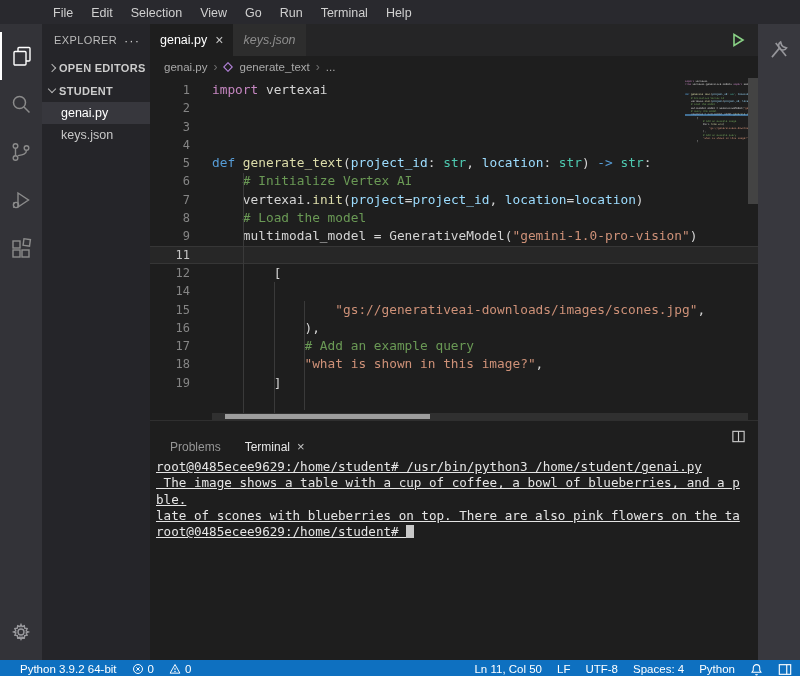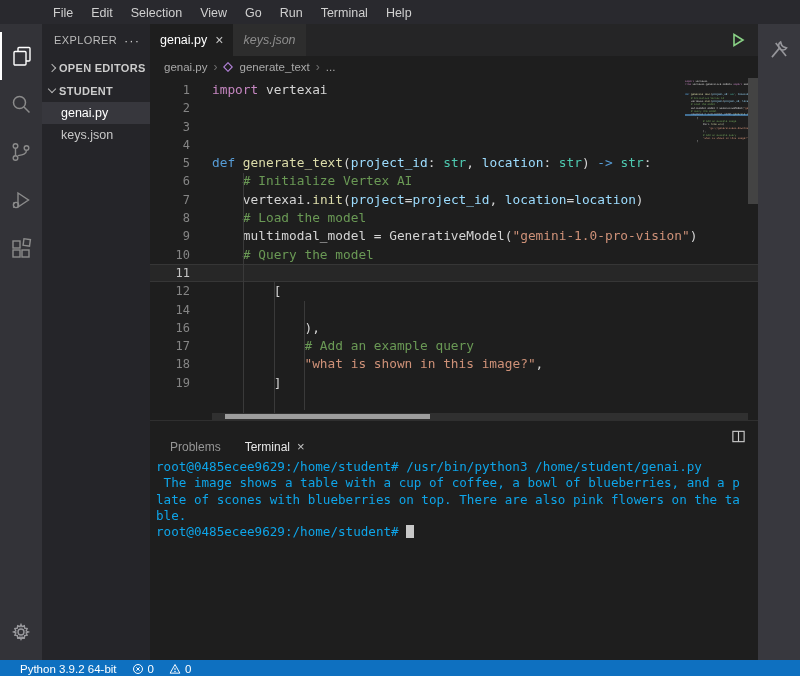--- a/index.html
+++ b/index.html
@@ -62,21 +62,21 @@
   .vthumb { position:absolute; top:0; right:0; width:10px; height:126px; background:rgba(130,130,130,0.38); }
   .hscroll { position:absolute; bottom:0; left:62px; right:10px; height:7px; background:rgba(70,70,70,0.45); }
   .hthumb { position:absolute; left:13px; top:1px; width:205px; height:5px; background:#9d9d9d; }
   
   .panel { position:absolute; top:396px; left:0; width:608px; height:240px; background:#1e1e1e; border-top:1px solid #2f2f2f; }
   .panel-header { height:32px; display:flex; align-items:center; padding-left:8px; position:relative; }
   .panel-tab { font-size:12px; padding:0 12px; color:#969696; display:flex; align-items:flex-end; gap:7px; cursor:default;margin-top:20px; }
   .panel-tab.active { color:#e7e7e7; }
   .panel-tab .tab-close { font-size:13px; }
   .split-icon { position:absolute; right:12px; top:8px; }
-  .term { font-family:"DejaVu Sans Mono", monospace; font-size:12.6px; color:#0ea5e9; padding:6px 0 0 6px; }
+  .term { font-family:"DejaVu Sans Mono", monospace; font-size:12.6px; color:#e5e5e5; padding:6px 0 0 6px;text-decoration:underline; }
   .term-line { height:16.3px; line-height:16.3px; white-space:pre; }
   .cursor { display:inline-block; width:8px; height:13px; background:#c8c8c8; vertical-align:-2px; }
   
   .rightcol { position:absolute; left:758px; top:24px; width:42px; height:636px; background:#38383e;
     display:flex; justify-content:center; }
   .tools-icon { margin-top:12px; }
   
   .statusbar { position:absolute; left:0; top:660px; width:800px; height:16px; background:#0e70c0;
     color:#ffffff; font-size:11.5px; display:flex; justify-content:space-between; padding:2px 8px 0 20px; }
   .status-left, .status-right { display:flex; gap:15px; align-items:center; }
@@ -186,24 +186,24 @@
     <div id="code-lines">
         <div class="code-line"><span class="ln">1</span><span class="code-text"><span style="color: rgb(197, 134, 192);">import</span><span style="color: rgb(212, 212, 212);"> vertexai</span></span></div>
         <div class="code-line"><span class="ln">2</span></div>
         <div class="code-line"><span class="ln">3</span><span class="code-text"></span></div>
         <div class="code-line"><span class="ln">4</span><span class="code-text"></span></div>
         <div class="code-line"><span class="ln">5</span><span class="code-text"><span style="color: rgb(86, 156, 214);">def</span><span style="color: rgb(212, 212, 212);"> </span><span style="color: rgb(220, 220, 170);">generate_text</span><span style="color: rgb(212, 212, 212);">(</span><span style="color: rgb(156, 220, 254);">project_id</span><span style="color: rgb(212, 212, 212);">: </span><span style="color: rgb(78, 201, 176);">str</span><span style="color: rgb(212, 212, 212);">, </span><span style="color: rgb(156, 220, 254);">location</span><span style="color: rgb(212, 212, 212);">: </span><span style="color: rgb(78, 201, 176);">str</span><span style="color: rgb(212, 212, 212);">) </span><span style="color: rgb(86, 156, 214);">-&gt;</span><span style="color: rgb(212, 212, 212);"> </span><span style="color: rgb(78, 201, 176);">str</span><span style="color: rgb(212, 212, 212);">:</span></span></div>
         <div class="code-line"><span class="ln">6</span><span class="code-text"><span style="color: rgb(106, 153, 85);">    # Initialize Vertex AI</span></span></div>
         <div class="code-line"><span class="ln">7</span><span class="code-text"><span style="color: rgb(212, 212, 212);">    vertexai.</span><span style="color: rgb(220, 220, 170);">init</span><span style="color: rgb(212, 212, 212);">(</span><span style="color: rgb(156, 220, 254);">project</span><span style="color: rgb(212, 212, 212);">=</span><span style="color: rgb(156, 220, 254);">project_id</span><span style="color: rgb(212, 212, 212);">, </span><span style="color: rgb(156, 220, 254);">location</span><span style="color: rgb(212, 212, 212);">=</span><span style="color: rgb(156, 220, 254);">location</span><span style="color: rgb(212, 212, 212);">)</span></span></div>
         <div class="code-line"><span class="ln">8</span><span class="code-text"><span style="color: rgb(106, 153, 85);">    # Load the model</span></span></div>
         <div class="code-line"><span class="ln">9</span><span class="code-text"><span style="color: rgb(212, 212, 212);">    multimodal_model = GenerativeModel(</span><span style="color: rgb(206, 145, 120);">"gemini-1.0-pro-vision"</span><span style="color: rgb(212, 212, 212);">)</span></span></div>
-        <div class="code-line"><span class="ln">10</span><span class="code-text"><span style="color: rgb(106, 153, 85);">    # Query the model</span></span></div>
         <div class="code-line current"><span class="ln">11</span></div>
         <div class="code-line"><span class="ln">12</span><span class="code-text"><span style="color: rgb(212, 212, 212);">        [</span></span></div>
         <div class="code-line"><span class="ln">14</span></div>
+        <div class="code-line"><span class="ln">15</span><span class="code-text"><span style="color: rgb(206, 145, 120);">                "gs://generativeai-downloads/images/scones.jpg"</span><span style="color: rgb(212, 212, 212);">,</span></span></div>
         <div class="code-line"><span class="ln">16</span><span class="code-text"><span style="color: rgb(212, 212, 212);">            ),</span></span></div>
         <div class="code-line"><span class="ln">17</span><span class="code-text"><span style="color: rgb(106, 153, 85);">            # Add an example query</span></span></div>
         <div class="code-line"><span class="ln">18</span><span class="code-text"><span style="color: rgb(206, 145, 120);">            "what is shown in this image?"</span><span style="color: rgb(212, 212, 212);">,</span></span></div>
         <div class="code-line"><span class="ln">19</span><span class="code-text"><span style="color: rgb(212, 212, 212);">        ]</span></span></div>
       </div>
     <div class="guide" style="left:93px; top:94.5px; bottom:7px;"></div>
     <div class="guide" style="left:124px; top:204.3px; bottom:7px;"></div>
     <div class="guide" style="left:154px; top:222.6px; height:109.8px;"></div>
     <div class="minimap" id="minimap"><div><span style="color: rgb(197, 134, 192);">import</span><span style="color: rgb(212, 212, 212);"> vertexai</span></div><div><span style="color: rgb(197, 134, 192);">from</span><span style="color: rgb(212, 212, 212);"> vertexai.generative_models </span><span style="color: rgb(197, 134, 192);">import</span><span style="color: rgb(212, 212, 212);"> GenerativeModel, Part</span></div><div>&nbsp;</div><div>&nbsp;</div><div><span style="color: rgb(86, 156, 214);">def</span><span style="color: rgb(212, 212, 212);"> </span><span style="color: rgb(220, 220, 170);">generate_text</span><span style="color: rgb(212, 212, 212);">(</span><span style="color: rgb(156, 220, 254);">project_id</span><span style="color: rgb(212, 212, 212);">: </span><span style="color: rgb(78, 201, 176);">str</span><span style="color: rgb(212, 212, 212);">, </span><span style="color: rgb(156, 220, 254);">location</span></div><div><span style="color: rgb(106, 153, 85);">    # Initialize Vertex AI</span></div><div><span style="color: rgb(212, 212, 212);">    vertexai.</span><span style="color: rgb(220, 220, 170);">init</span><span style="color: rgb(212, 212, 212);">(</span><span style="color: rgb(156, 220, 254);">project</span><span style="color: rgb(212, 212, 212);">=</span><span style="color: rgb(156, 220, 254);">project_id</span><span style="color: rgb(212, 212, 212);">, </span><span style="color: rgb(156, 220, 254);">location</span></div><div><span style="color: rgb(106, 153, 85);">    # Load the model</span></div><div><span style="color: rgb(212, 212, 212);">    multimodal_model = GenerativeModel(</span><span style="color: rgb(206, 145, 120);">"gemini-1.0-pro-vision"</span></div><div><span style="color: rgb(106, 153, 85);">    # Query the model</span></div><div><span style="color: rgb(212, 212, 212);">    response = multimodal_model.</span><span style="color: rgb(220, 220, 170);">generate_content</span></div><div><span style="color: rgb(212, 212, 212);">        [</span></div><div><span style="color: rgb(106, 153, 85);">            # Add an example image</span></div><div><span style="color: rgb(212, 212, 212);">            Part.</span><span style="color: rgb(220, 220, 170);">from_uri</span><span style="color: rgb(212, 212, 212);">(</span></div><div><span style="color: rgb(206, 145, 120);">                "gs://generativeai-downloads/images/scones.jpg"</span></div><div><span style="color: rgb(212, 212, 212);">            ),</span></div><div><span style="color: rgb(106, 153, 85);">            # Add an example query</span></div><div><span style="color: rgb(206, 145, 120);">            "what is shown in this image?"</span></div><div><span style="color: rgb(212, 212, 212);">        ]</span></div></div>
     <div class="mm-current"></div>
@@ -227,22 +227,22 @@
       <div class="split-icon">
         <svg width="15" height="15" viewBox="0 0 16 16" fill="none" stroke="#cccccc" stroke-width="1.2">
           <rect x="2" y="2.5" width="12" height="11"></rect>
             <line x1="8" y1="2.5" x2="8" y2="13.5"></line>
         </svg>
       </div>
     </div>
     <div class="term" id="terminal">
         <div class="term-line">root@0485ecee9629:/home/student# /usr/bin/python3 /home/student/genai.py</div>
         <div class="term-line"> The image shows a table with a cup of coffee, a bowl of blueberries, and a p</div>
+        <div class="term-line">ble.</div>
         <div class="term-line">late of scones with blueberries on top. There are also pink flowers on the ta</div>
-        <div class="term-line">ble.</div>
         <div class="term-line">root@0485ecee9629:/home/student# <span class="cursor"></span></div>
       </div>
   </div>
 </div>
 
 <div class="rightcol">
   <div class="tools-icon">
     <svg width="26" height="26" viewBox="0 0 24 24" fill="none" stroke="#96969b" stroke-width="1.5">
       <path d="M5.5 19.5 L13 10.5"></path>
       <path d="M13.5 5.5 a4 4 0 1 0 5.5 5.5 l-3 -1 -1.5 -1.5 Z"></path>
@@ -269,13 +269,34 @@
         <span>
           <svg width="12" height="12" viewBox="0 0 16 16" fill="none" stroke="#ffffff" stroke-width="1.3">
             <path d="M8 2 L14.5 13.5 H1.5 Z"></path>
             <line x1="8" y1="6.5" x2="8" y2="9.5"></line>
             <circle cx="8" cy="11.5" r="0.4" fill="#fff"></circle>
           </svg>
         </span>
         <span>0</span>
       </span>
     </div>
+  <div class="status-right">
+    <span id="status-right-items" class="status-right">
+        <span class="status-item">Ln 11, Col 50</span>
+        <span class="status-item">LF</span>
+        <span class="status-item">UTF-8</span>
+        <span class="status-item">Spaces: 4</span>
+        <span class="status-item">Python</span>
+      </span>
+    <span class="status-item">
+      <svg width="13" height="13" viewBox="0 0 16 16" fill="none" stroke="#ffffff" stroke-width="1.3">
+        <path d="M8 2 a4 4 0 0 1 4 4 v3 l1.5 2.5 h-11 L4 9 V6 a4 4 0 0 1 4 -4 Z"></path>
+        <path d="M6.8 13.8 a1.3 1.3 0 0 0 2.4 0"></path>
+      </svg>
+    </span>
+    <span class="status-item">
+      <svg width="14" height="13" viewBox="0 0 16 14" fill="none" stroke="#ffffff" stroke-width="1.3">
+        <rect x="1.5" y="1.5" width="13" height="11"></rect>
+          <line x1="10" y1="1.5" x2="10" y2="12.5"></line>
+      </svg>
+    </span>
+  </div>
 </div>
 
 </body></html>

